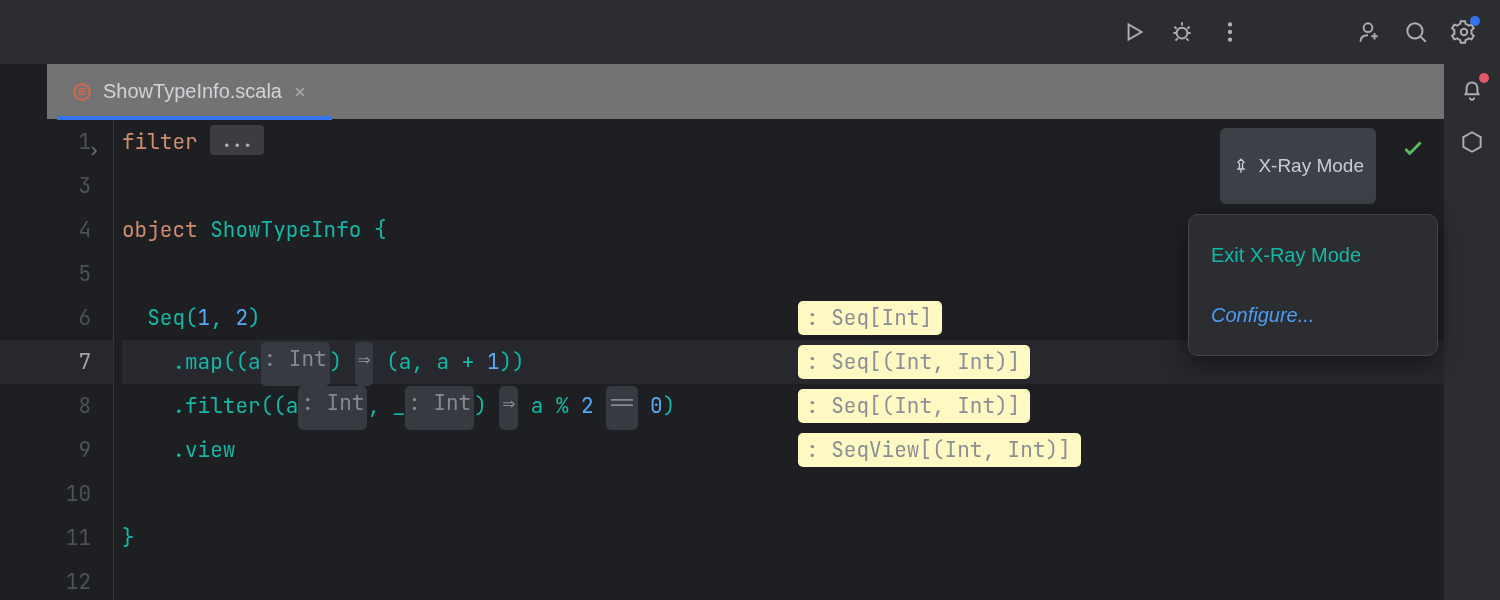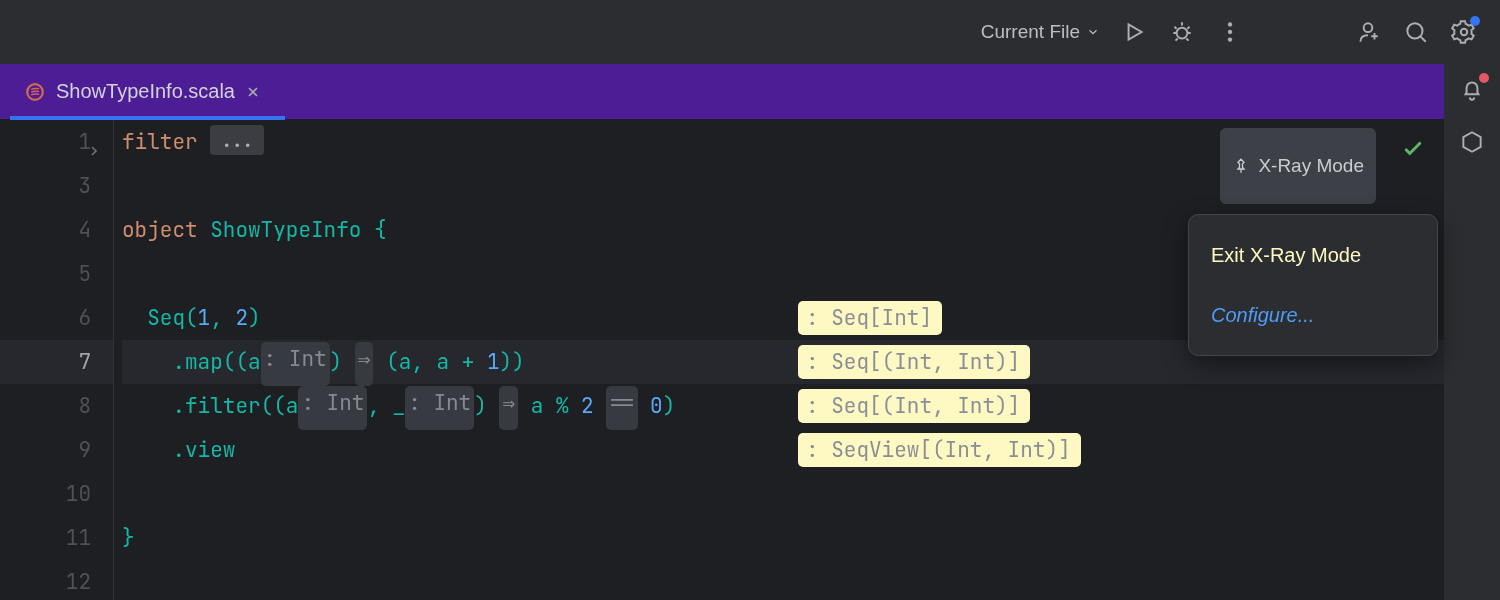--- a/index.html
+++ b/index.html
@@ -33,25 +33,26 @@
   }
   .tool-icon svg { width: 26px; height: 26px; }
   .tool-icon .dot {
     position: absolute; top: 8px; right: 8px;
     width: 10px; height: 10px; border-radius: 50%;
     background: #3574f0;
   }
   
   .tabstrip {
     height: 56px;
-    background: #4c1d95;
+    background: #737373;
     border-bottom: 1px solid #1e1f22;
     display: flex; align-items: stretch;
     padding-left: 10px;
     position: relative;
+    margin-left: 47px;
   }
   .tab {
     display: flex; align-items: center; gap: 10px;
     padding: 0 14px;
     font-size: 20px; color: #d1d3d8;
     position: relative; cursor: pointer;
   }
   .tab::after {
     content: "";
     position: absolute; left: 0; right: -10px; bottom: -1px;
@@ -146,34 +147,28 @@
     position: absolute; top: 94px; right: 6px;
     background: #2b2d30; border: 1px solid #43454a;
     border-radius: 10px;
     box-shadow: 0 8px 24px rgba(0,0,0,.45);
     padding: 10px 0;
     min-width: 250px;
     font-family: -apple-system, "Segoe UI", sans-serif;
     font-size: 20px;
   }
   .popup .item { padding: 8px 22px; cursor: pointer; }
-  .popup .item.primary { color: #fef9c3; }
+  .popup .item.primary { color: #14b8a6; }
   .popup .item.link { color: #4d9cf6; font-style: italic; }
 </style>
 </head>
 <body>
 
 <div class="toolbar">
   <div class="toolbar-spacer"></div>
-  <div class="run-config">
-    <span>Current File</span>
-    <svg width="14" height="14" viewBox="0 0 24 24" fill="none" stroke="currentColor" stroke-width="2">
-        <path d="M6 9l6 6 6-6"></path>
-      </svg>
-  </div>
   <div class="tool-icon">
     <svg viewBox="0 0 24 24" fill="none" stroke="currentColor" stroke-width="1.8">
         <path d="M7 5v14l12-7z"></path>
       </svg>
   </div>
   <div class="tool-icon">
     <svg viewBox="0 0 24 24" fill="none" stroke="currentColor" stroke-width="1.8">
         <circle cx="12" cy="13" r="5"></circle>
         <path d="M12 3v3M5 7l2 2M19 7l-2 2M4 13h3M17 13h3M6 20l2-2M18 20l-2-2"></path>
       </svg>

